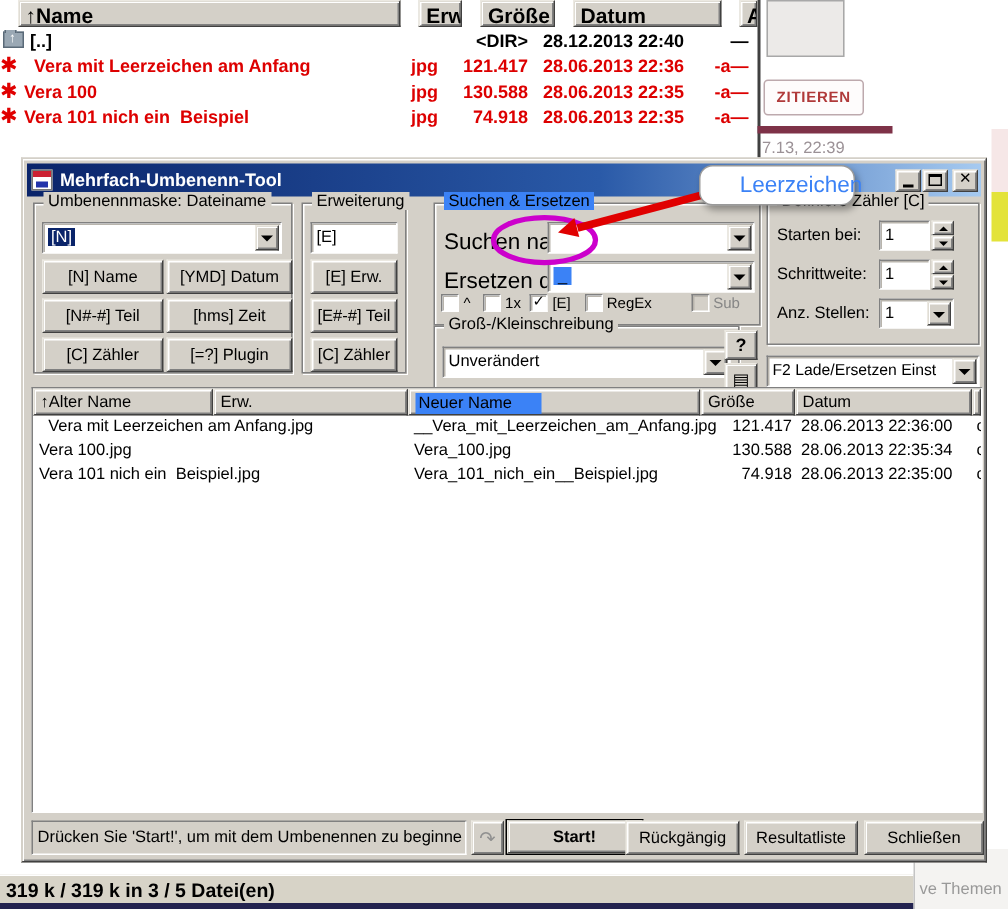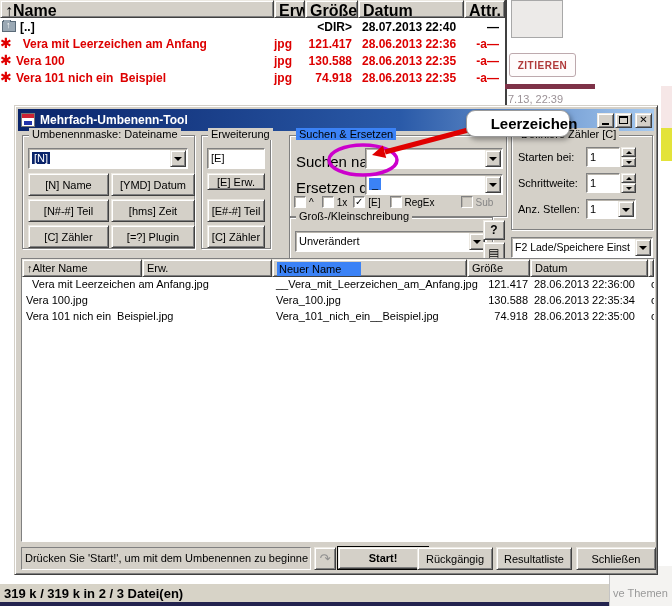--- a/index.html
+++ b/index.html
@@ -16,21 +16,21 @@
   .group { position:absolute; border:1px solid #808080;
            box-shadow: inset 1px 1px 0 #fff, 1px 1px 0 #fff; }
   .legend { position:absolute; top:-8px; left:6px; background:#d4d0c8; padding:0 3px;
             font-size:11px; color:#000; white-space:nowrap; }
   .ws { white-space:pre; }
 
   
   .file-panel { left:0; top:0; width:507px; height:105px; background:#fff;
                 border-right:2px solid #404040; overflow:hidden; }
   .fp-header { display:flex; height:18px; }
-  .fp-hcell { font-size:16px; font-weight:bold; padding:1px 0 0 4px; overflow:hidden; white-space:nowrap; }
+  .fp-hcell { font-size:14px; font-weight:bold; padding:1px 0 0 4px; overflow:hidden; white-space:nowrap;margin-left:12px; }
   .fp-row { display:flex; height:17px; align-items:center; font-size:12px; font-weight:bold; white-space:nowrap; }
   .fp-row.red { color:#dd0000; }
   .c1 { width:274px; } .c2 { width:31px; } .c3 { width:53px; } .c4 { width:106px; } .c5 { flex:1; }
   .cell-r { text-align:right; padding-right:6px; }
   .fp-name { display:flex; align-items:center; overflow:hidden; }
   .icon-folder-up { display:inline-block; width:14px; height:11px; margin:0 4px 0 2px;
                     background:#9aa8b4; border:1px solid #5a6a78; position:relative; }
   .icon-folder-up::before { content:""; position:absolute; top:-3px; left:0; width:6px; height:2px;
                             background:#9aa8b4; border:1px solid #5a6a78; border-bottom:none; }
   .icon-folder-up::after { content:"↑"; position:absolute; left:3px; top:-2px; font-size:9px;
@@ -114,21 +114,21 @@
   .hintbox { position:absolute; left:6px; top:441px; width:290px; height:23px; background:#d4d0c8;
              border:1px solid; border-color:#808080 #fff #fff #808080; font-size:11px;
              padding:4px 0 0 3px; white-space:nowrap; overflow:hidden; }
   .start-outer { border:1px solid #000; padding:0; }
   .start-inner { width:100%; height:100%; font-weight:bold; }
   .redo-glyph { color:#909090; font-size:13px; line-height:13px; }
 
   
   .callout { left:466px; top:110px; width:104px; height:27px; background:#fff; border:1px solid #9a9a9a;
              border-radius:9px; box-shadow:2px 3px 5px rgba(0,0,0,.35); display:flex; align-items:center;
-             justify-content:center; color:#000000; font-size:15px; font-weight:bold; z-index:12;padding-left:32px; }
+             justify-content:center; color:#3b82f6; font-size:15px; font-weight:normal; z-index:12;padding-left:32px; }
   .overlay { left:0; top:0; width:672px; height:606px; z-index:11; pointer-events:none; }
 </style>
 </head>
 <body>
 
 <div class="screen">
 
   <div class="abs file-panel">
     <div class="fp-header">
       <div class="fp-hcell c1 raised">↑Name</div>
@@ -137,21 +137,21 @@
       <div class="fp-hcell c4 raised">Datum</div>
       <div class="fp-hcell c5 raised cell-r">Attr.</div>
     </div>
     <div class="fp-row">
       <div class="c1 fp-name">
           <span class="icon-folder-up"></span>
           <span class="ws">[..]</span>
         </div>
       <div class="c2"></div>
       <div class="c3 cell-r">&lt;DIR&gt;</div>
-      <div class="c4" style="padding-left:4px">28.07.2013 22:40</div>
+      <div class="c4" style="padding-left:4px">28.12.2013 22:40</div>
       <div class="c5 cell-r">—</div>
     </div>
     <div class="fp-row red">
       <div class="c1 fp-name">
           <span class="icon-burst">✱</span>
           <span class="ws">  Vera mit Leerzeichen am Anfang</span>
         </div>
       <div class="c2">jpg</div>
       <div class="c3 cell-r">121.417</div>
       <div class="c4" style="padding-left:4px">28.06.2013 22:36</div>
@@ -179,21 +179,21 @@
     </div>
   </div>
 
   <div class="abs web-box"></div>
   <div class="abs zitieren">ZITIEREN</div>
   <div class="abs web-rule"></div>
   <div class="abs web-date">7.13, 22:39</div>
   <div class="abs sliver-pink"></div>
   <div class="abs sliver-yellow"></div>
 
-  <div class="abs statusbar">319 k / 319 k in 2 / 3 Datei(en)</div>
+  <div class="abs statusbar">319 k / 319 k in 3 / 5 Datei(en)</div>
   <div class="abs darkline"></div>
   <div class="abs br-bg"></div>
   <div class="abs br-line"></div>
   <div class="abs br-text">ve Themen</div>
 
   <div class="abs dialog">
 
     <div class="titlebar">
       <div class="dlg-icon"></div>
       <div class="dlg-title">Mehrfach-Umbenenn-Tool</div>
@@ -223,21 +223,21 @@
     <div class="abs raised btn" style="left:96px;top:67px;width:84px;height:23px">[YMD] Datum</div>
     <div class="abs raised btn" style="left:13px;top:93px;width:81px;height:23px">[N#-#] Teil</div>
     <div class="abs raised btn" style="left:96px;top:93px;width:84px;height:23px">[hms] Zeit</div>
     <div class="abs raised btn" style="left:13px;top:119px;width:81px;height:23px">[C] Zähler</div>
     <div class="abs raised btn" style="left:96px;top:119px;width:84px;height:23px">[=?] Plugin</div>
 
     <div class="group" style="left:186px;top:29px;width:70px;height:114px">
       <span class="legend">Erweiterung</span>
     </div>
     <div class="field" style="left:192px;top:42px;width:58px;height:21px">[E]</div>
-    <div class="abs raised btn" style="left:192px;top:67px;width:58px;height:17px">[E] Erw.</div>
+    <div class="abs raised btn" style="left:192px;top:67px;width:58px;height:23px">[E] Erw.</div>
     <div class="abs raised btn" style="left:192px;top:93px;width:58px;height:23px">[E#-#] Teil</div>
     <div class="abs raised btn" style="left:192px;top:119px;width:58px;height:23px">[C] Zähler</div>
 
     <div class="group" style="left:274px;top:29px;width:218px;height:82px">
       <span class="legend hl-yellow">Suchen &amp; Ersetzen</span>
     </div>
     <div class="lbl lbl10" style="left:281px;top:47px">Suchen nach:</div>
     <div class="field" style="left:350px;top:42px;width:138px;height:21px">
       <span class="ws"> </span>
       <div class="combo-arrow raised btn">
@@ -313,21 +313,21 @@
     </div>
     <div class="lbl" style="left:503px;top:97px">Anz. Stellen:</div>
     <div class="field" style="left:571px;top:93px;width:50px;height:20px">
       <span>1</span>
       <div class="combo-arrow raised btn">
           <div class="tri-down"></div>
         </div>
     </div>
 
     <div class="field" style="left:496px;top:131px;width:142px;height:21px;font-size:10.5px">
-      <span>F2 Lade/Speichere Einst</span>
+      <span>F2 Lade/Ersetzen Einst</span>
       <div class="combo-arrow raised btn">
           <div class="tri-down"></div>
         </div>
     </div>
 
     <div class="dlist">
       <div class="dl-header">
         <div class="dl-hcell dw1 raised">↑Alter Name</div>
         <div class="dl-hcell dw2 raised">Erw.</div>
         <div class="dl-hcell dw3 raised"><span class="hl-yellow" style="display:inline-block;min-width:84px;padding:1px 2px">Neuer Name</span></div>

